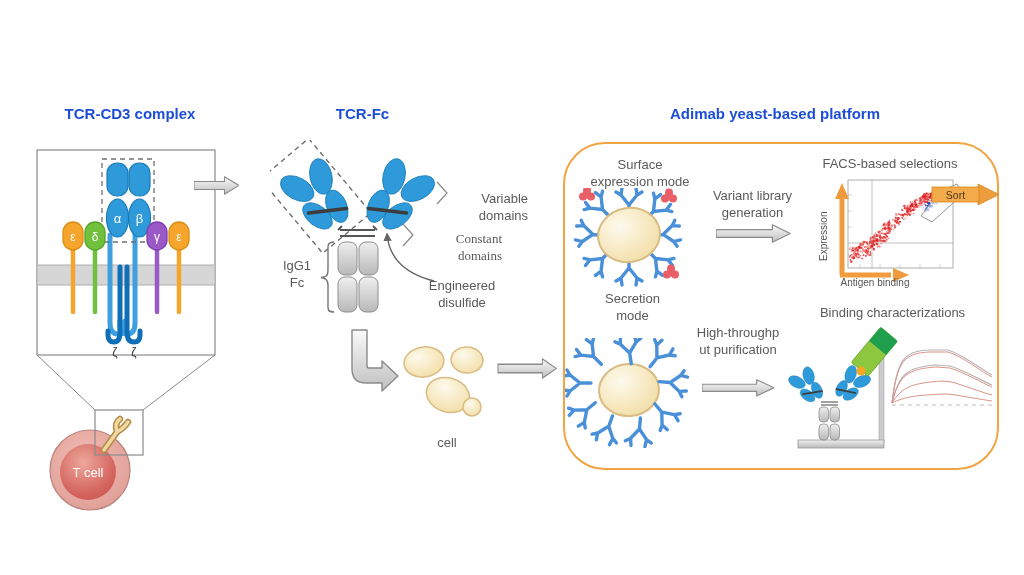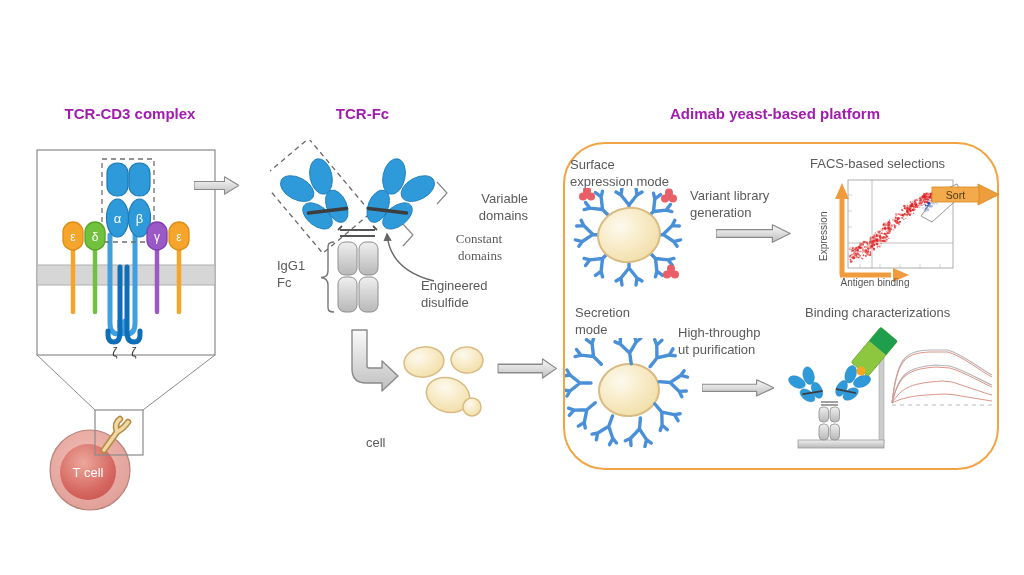--- a/index.html
+++ b/index.html
@@ -1,22 +1,22 @@
 <!DOCTYPE html>
 <html><head>
 <meta charset="utf-8">
 <style>
   html,body{margin:0;padding:0;background:#fff;}
   .canvas{position:relative;width:1024px;height:575px;background:#fff;overflow:hidden;
           font-family:"Liberation Sans","DejaVu Sans",sans-serif;}
   .abs{position:absolute;}
-  .panel-title{position:absolute;font-size:15px;font-weight:bold;color:#a21caf;text-align:center;}
+  .panel-title{position:absolute;font-size:15px;font-weight:bold;color:#1d4ed8;text-align:center;}
   .lbl{position:absolute;font-size:13px;color:#5a5a5a;line-height:17px;}
   .lbl span{display:block;}
-  .t-center{}
+  .t-center{text-align:center;}
   .t-left{text-align:right;}
   svg{display:block;}
   .defs-holder{position:absolute;width:0;height:0;overflow:hidden;}
 </style>
 </head>
 <body>
 
 <div class="canvas">
 
   <svg class="defs-holder" aria-hidden="true">
@@ -857,21 +857,21 @@
     <g>
       <line x1="27" y1="100" x2="27" y2="22" stroke="#ef9b3e" stroke-width="5"></line>
       <polygon points="20,24 34,24 27,8" fill="#ef9b3e"></polygon>
       <line x1="25" y1="100" x2="76" y2="100" stroke="#ef9b3e" stroke-width="5"></line>
       <polygon points="78,93 78,107 94,100" fill="#ef9b3e"></polygon>
     </g>
     <text transform="translate(12,86) rotate(-90)" font-size="10" fill="#555">Expression</text>
     <text x="60" y="111" text-anchor="middle" font-size="10" fill="#555">Antigen binding</text>
   </svg>
 
-  <div class="lbl t-center" style="left:575px;top:304px;width:115px;">
+  <div class="lbl t-center" style="left:575px;top:290px;width:115px;">
     <span>Secretion</span>
     <span>mode</span>
   </div>
   <svg class="abs" style="left:565px;top:338px;" width="135" height="110" viewBox="0 0 135 110">
     <ellipse cx="64" cy="52" rx="30" ry="26" transform="rotate(-5 64 52)" fill="url(#yeastGrad)" stroke="#d9bc83" stroke-width="2"></ellipse>
     <use href="#ab-y" transform="translate(64,10) rotate(-8)"></use>
     <use href="#ab-y" transform="translate(95,16) rotate(38)"></use>
     <use href="#ab-y" transform="translate(110,45) rotate(95)"></use>
     <use href="#ab-y" transform="translate(100,78) rotate(140)"></use>
     <use href="#ab-y" transform="translate(74,96) rotate(185)"></use>

